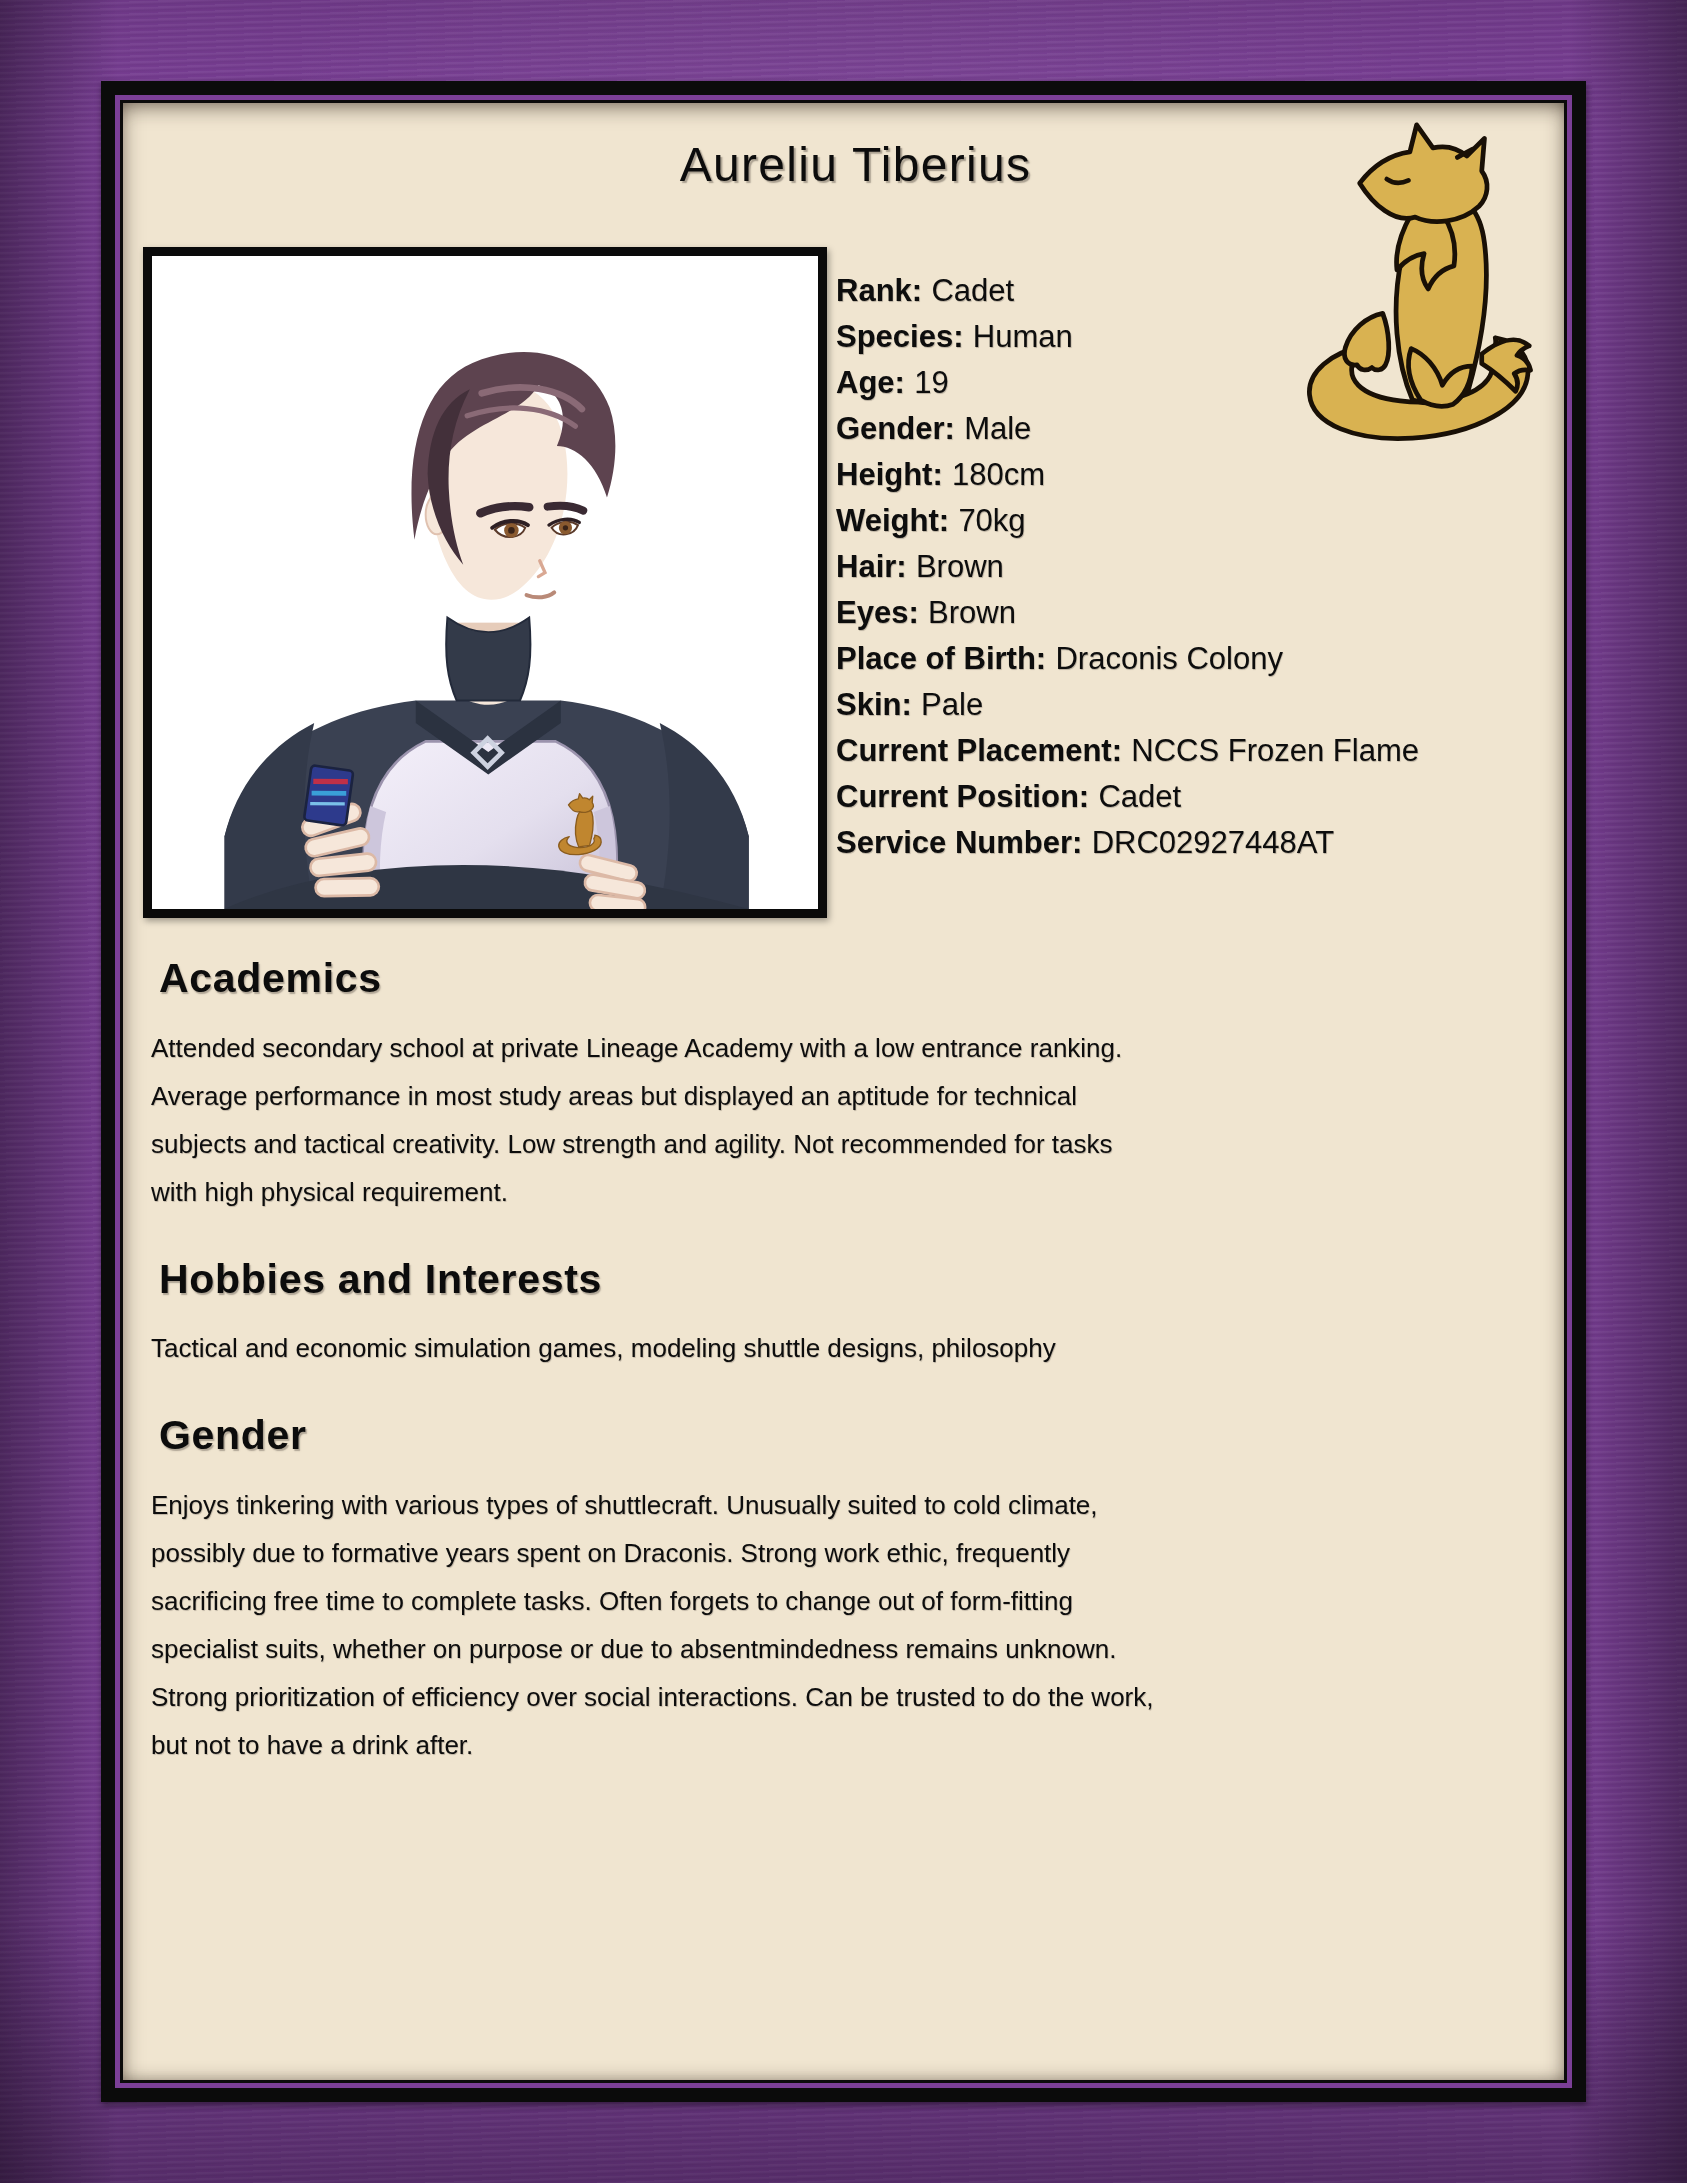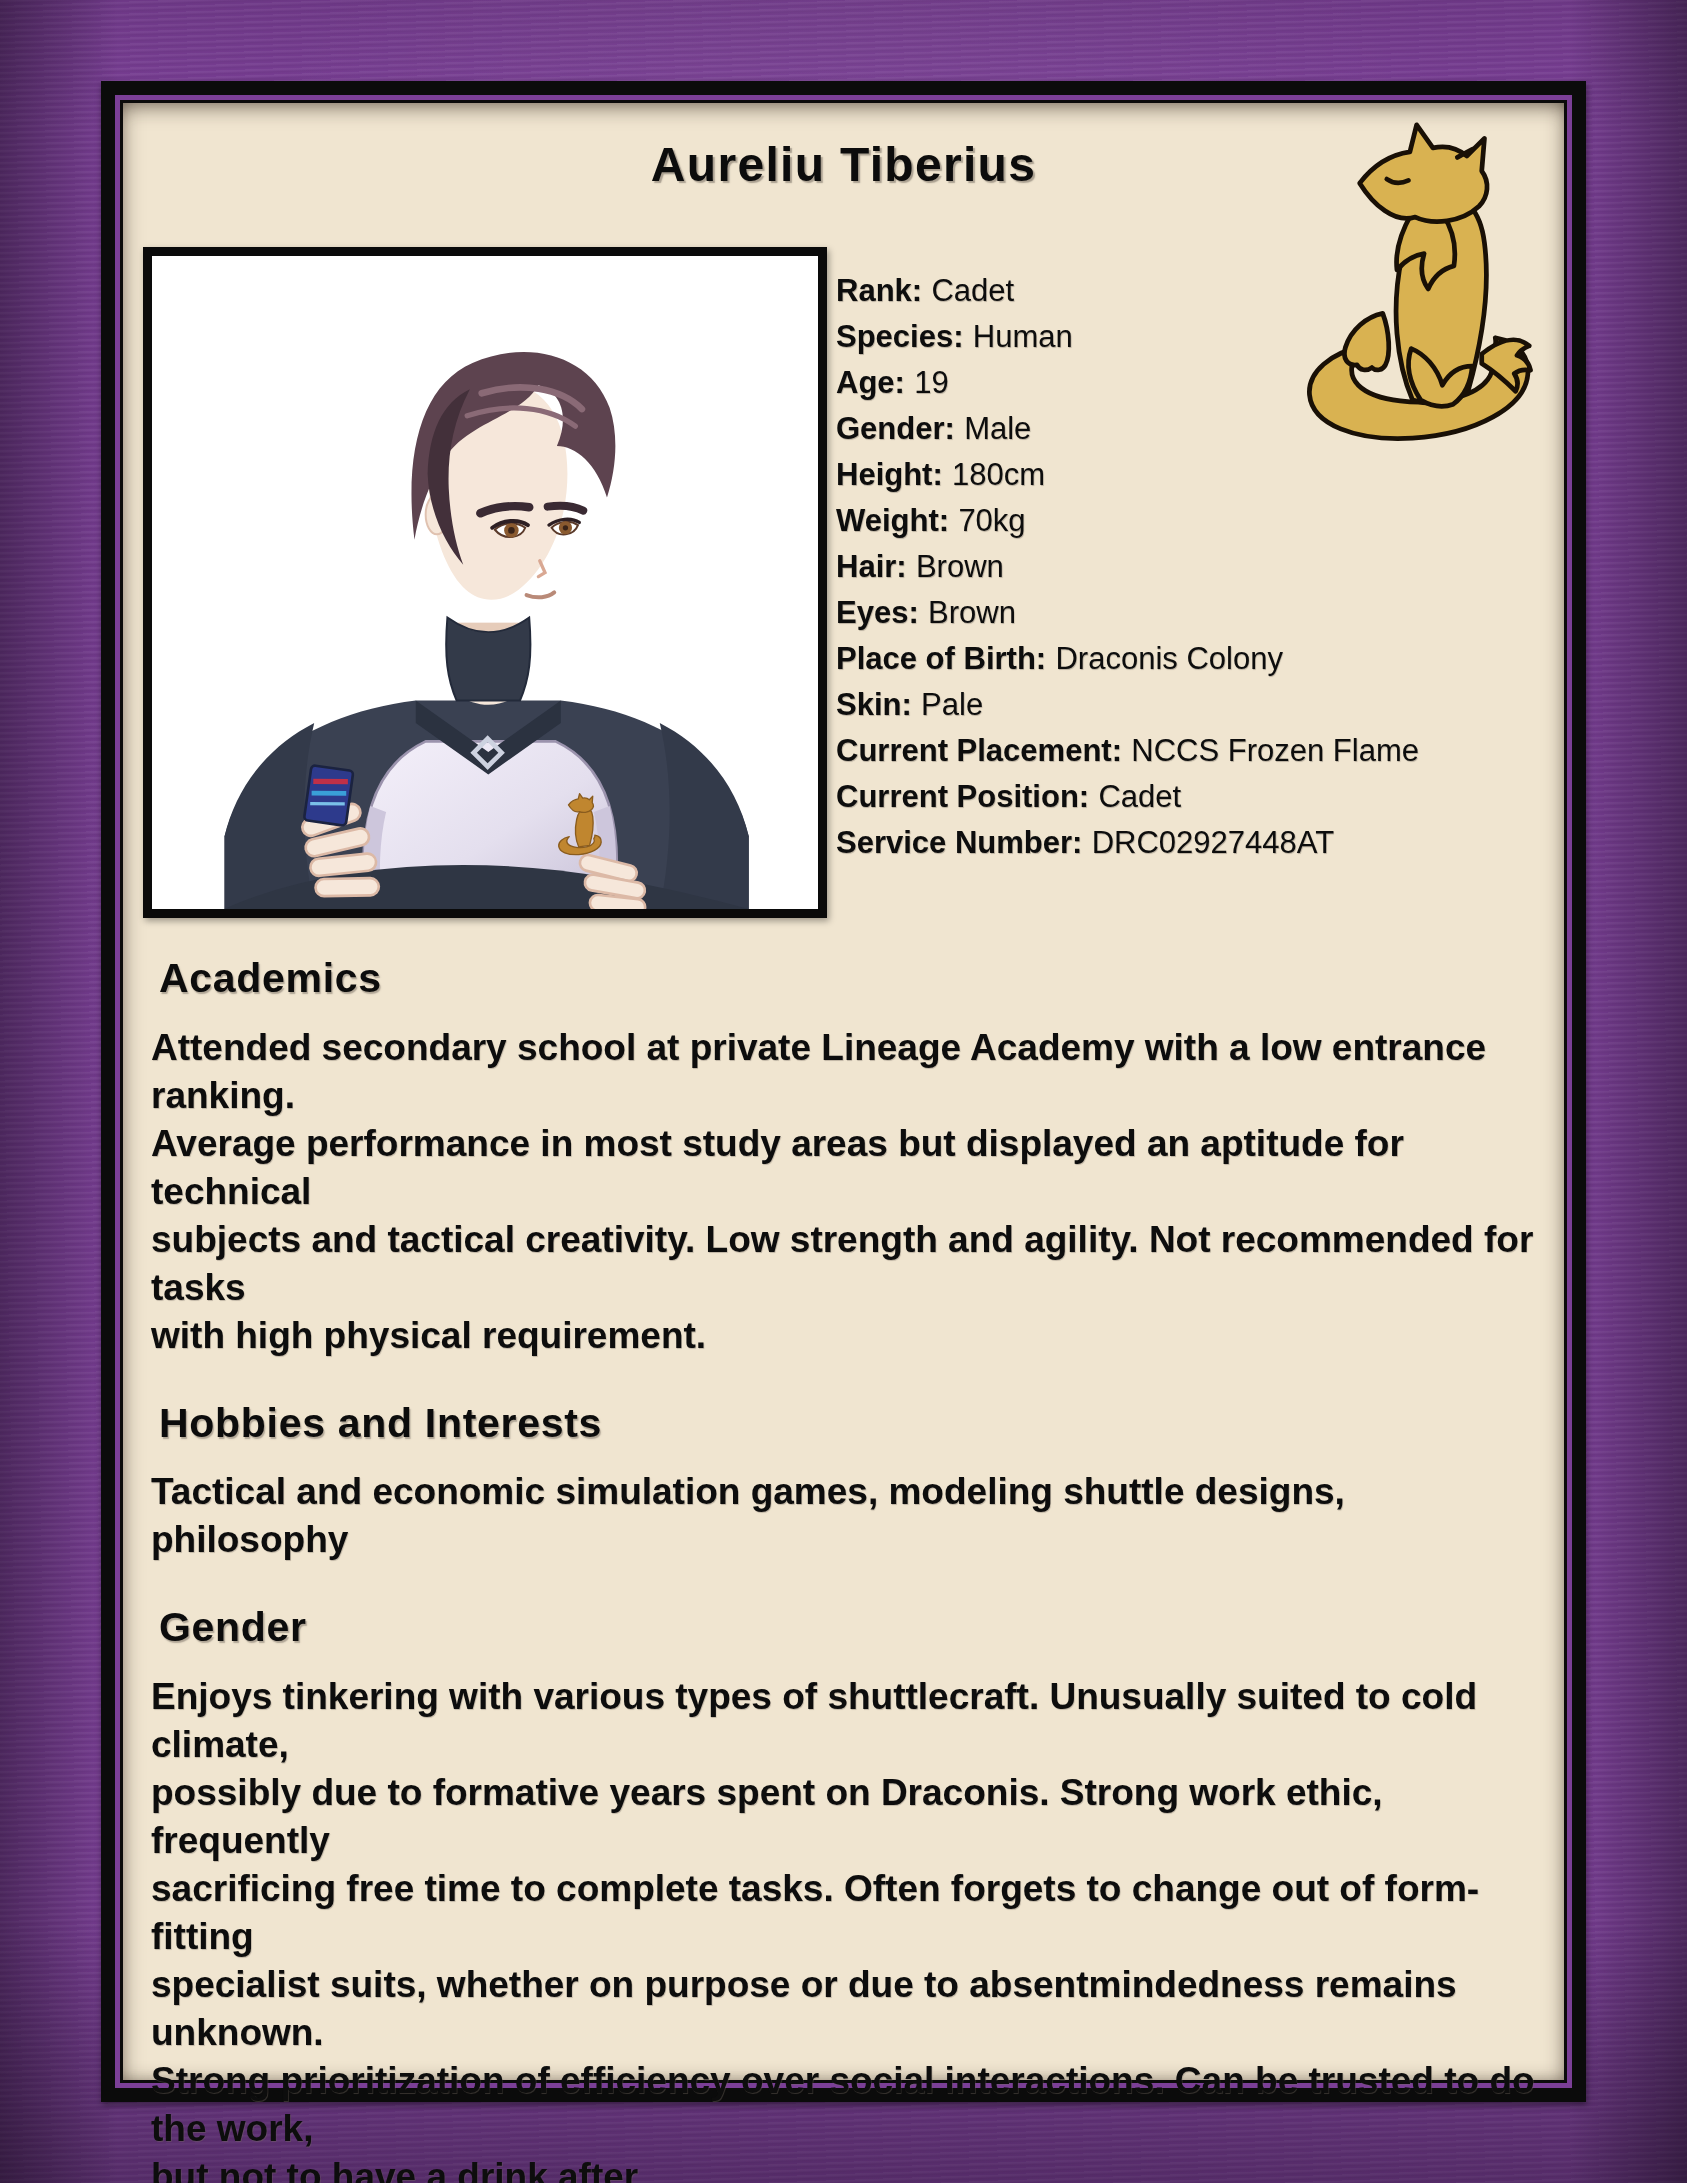--- a/index.html
+++ b/index.html
@@ -25,23 +25,23 @@
   .content{
     position:absolute; inset:0;
     background:#f0e5d0;
     box-shadow:
       inset 0 14.6px 20px -10.6px rgba(40,30,20,0.55),
       inset 0 -12px 17px -12px rgba(40,30,20,0.40),
       inset 14.6px 0 20px -13.2px rgba(40,30,20,0.35),
       inset -14.6px 0 20px -13.2px rgba(40,30,20,0.35);
   }
   .doc-title{
-    position:absolute; top:34px; left:0; width:100%;
+    position:absolute; top:34px; left:12px; width:100%;
     text-align:center;
-    font-size:48px; font-weight:700; letter-spacing:1.3px; color:#0c0c0c;
+    font-size:48px; font-weight:400; letter-spacing:1.3px; color:#0c0c0c;
     text-shadow:2px 2px 1.3px rgba(110,100,90,0.55);
   }
   .portrait-frame{
     position:absolute; left:20px; top:144px;
     width:666px; height:653px;
     background:#ffffff;
     border:9.3px solid #0a0a0a;
     box-shadow:
       inset 0 0 0 3.3px rgba(250,250,250,0.95),
       inset 0 0 22.5px rgba(0,0,0,0.38),
@@ -61,24 +61,23 @@
   .sections{
     position:absolute; left:28px; right:28px; top:847px;
   }
   .sec-heading{
     font-size:41px; font-weight:700; color:#0c0c0c; letter-spacing:0.7px;
     margin:40px 0 0 8px; line-height:46px;
     text-shadow:1.3px 2px 1.3px rgba(110,100,90,0.5);
   }
   .sec-heading:first-child{margin-top:5.3px;}
   .sec-body{
-    font-size:37px; line-height:48px; color:#0d0d0d;
+    font-size:26px; line-height:48px; color:#0d0d0d;
     margin:22.5px 0 0 0; white-space:pre-line;
     text-shadow:0.7px 1.3px 0.7px rgba(120,110,100,0.4);
-    font-weight:bold;
   }
 </style>
 </head>
 <body>
 
 <div class="page">
   <div class="frame">
     <div class="frame-inner1">
       <div class="frame-inner2">
         <div class="content">

